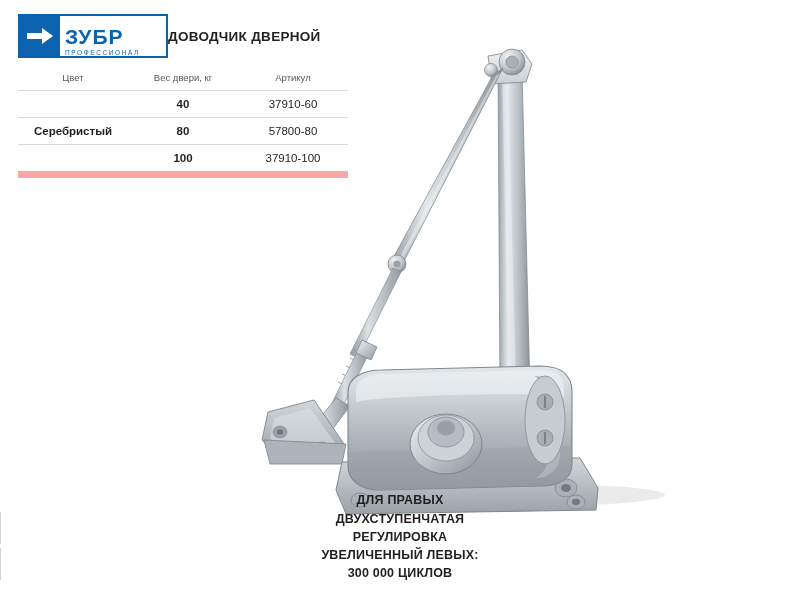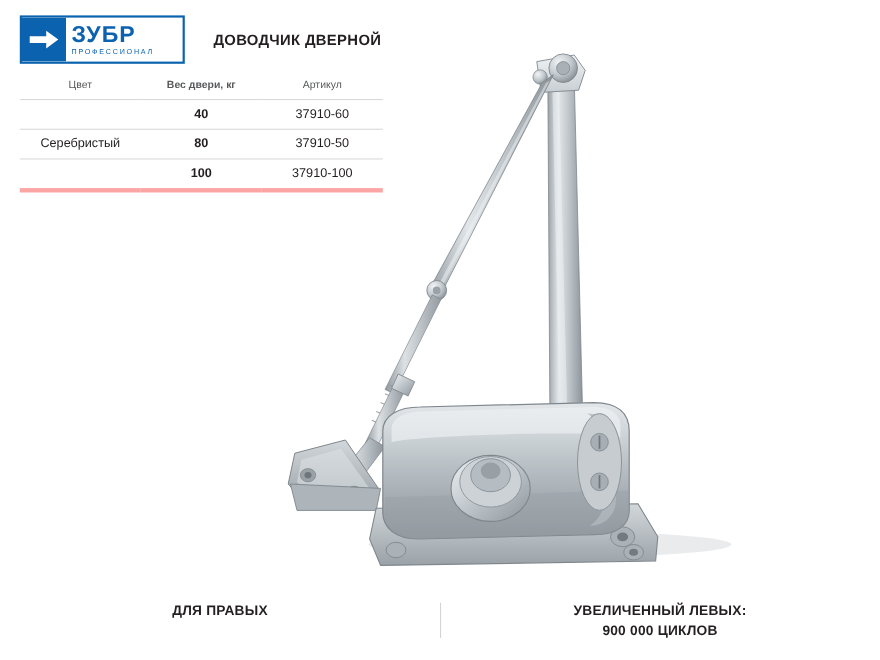--- a/index.html
+++ b/index.html
@@ -25,21 +25,21 @@
     align-items: center;
   }
   .logo {
     width: 150px;
     height: 44px;
     background: #ffffff;
     border: 2px solid #0b63b0;
     box-sizing: border-box;
     position: relative;
     display: flex;
-    align-items: center;
+    align-items: flex-end;
     overflow: hidden;
   }
   .logo-mark {
     width: 40px;
     height: 40px;
     background: #0b63b0;
     position: relative;
     flex: 0 0 auto;
     display: flex;
     align-items: center;
@@ -59,21 +59,20 @@
     display: block;
   }
   .logo-sub {
     font-size: 6.5px;
     color: #0b63b0;
     letter-spacing: 1.6px;
     display: block;
     margin-top: 3px;
   }
   .header-title {
-    margin-left: 26px;
     font-size: 13.5px;
     font-weight: bold;
     letter-spacing: 0.3px;
     color: #231f20;
   }
 
   
   .spec-table {
     position: absolute;
     top: 72px;
@@ -82,35 +81,35 @@
     border-collapse: collapse;
     font-size: 11px;
   }
   .spec-table th {
     font-weight: normal;
     font-size: 9.5px;
     color: #58595b;
     padding: 0 0 7px 0;
   }
   .spec-table th.col-color { width: 110px; }
-  .spec-table th.col-weight { width: 110px; font-weight: bold; }
+  .spec-table th.col-weight { width: 110px; }
   .spec-table th.col-art { width: 110px; margin-top: 18px; }
   .spec-table tbody tr {
     border-top: 1px solid #d9d9d9;
   }
   .spec-table tbody tr:last-child {
-    border-bottom: 4px solid #fca5a5;
+    border-bottom: 7px solid #fca5a5;
   }
   .spec-table td {
     padding: 7px 0;
     text-align: center;
     vertical-align: middle;
   }
   .spec-table td.color-cell {
-    font-weight: normal;
+    font-weight: bold;
     font-size: 11.5px;
   }
   .spec-table td.weight-cell {
     font-weight: bold;
     font-size: 11.5px;
   }
   .spec-table td.art-cell {
     font-size: 11.5px;
     color: #231f20;
   }
@@ -126,20 +125,21 @@
   .product svg { display: block; }
 
   
   .footer {
     position: absolute;
     left: 0;
     bottom: 18px;
     width: 800px;
     display: flex;
     align-items: stretch;
+    flex-direction: column;
   }
   .feature {
     flex: 1 1 0;
     text-align: center;
     font-size: 12.5px;
     font-weight: bold;
     line-height: 1.45;
     letter-spacing: 0.2px;
     padding: 0 10px;
     box-sizing: border-box;
@@ -185,21 +185,21 @@
   </thead>
   <tbody>
     <tr>
       <td class="color-cell"></td>
       <td class="weight-cell">40</td>
       <td class="art-cell">37910-60</td>
     </tr>
     <tr>
       <td class="color-cell">Серебристый</td>
       <td class="weight-cell">80</td>
-      <td class="art-cell">37910-50</td>
+      <td class="art-cell">57800-80</td>
     </tr>
     <tr>
       <td class="color-cell"></td>
       <td class="weight-cell">100</td>
       <td class="art-cell">37910-100</td>
     </tr>
   </tbody>
 </table>
 
 <div class="product">
@@ -325,16 +325,20 @@
       <ellipse cx="196" cy="388" rx="9" ry="7.5" fill="#98a0a6"></ellipse>
     </g>
   </svg>
 </div>
 
 <div class="footer">
   <div class="feature">
     <span class="feature-line">ДЛЯ ПРАВЫХ</span>
   </div>
   <div class="feature">
+    <span class="feature-line">ДВУХСТУПЕНЧАТАЯ</span>
+    <span class="feature-line">РЕГУЛИРОВКА</span>
+  </div>
+  <div class="feature">
     <span class="feature-line">УВЕЛИЧЕННЫЙ ЛЕВЫХ:</span>
-    <span class="feature-line">900 000 ЦИКЛОВ</span>
+    <span class="feature-line">300 000 ЦИКЛОВ</span>
   </div>
 </div>
 
 </body></html>

